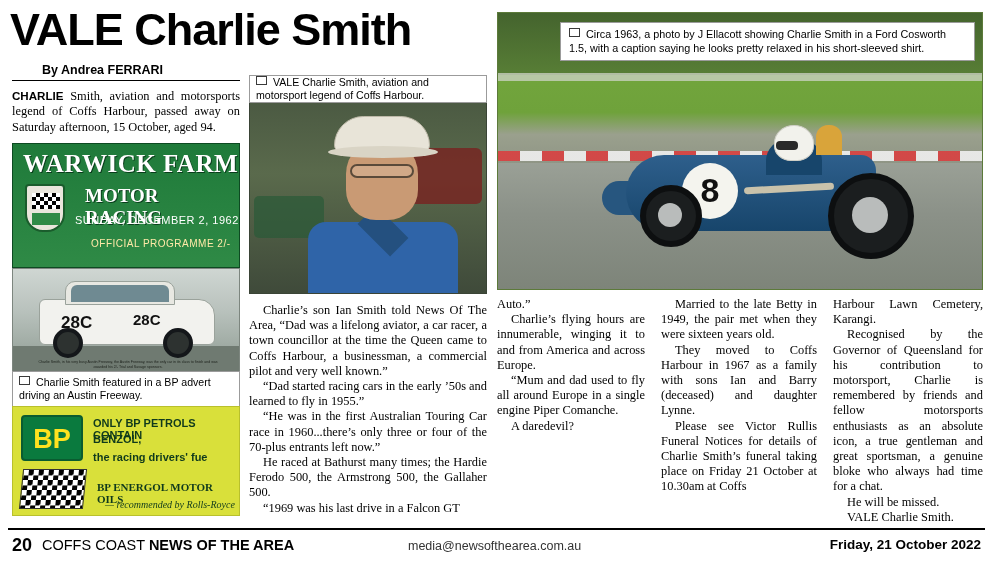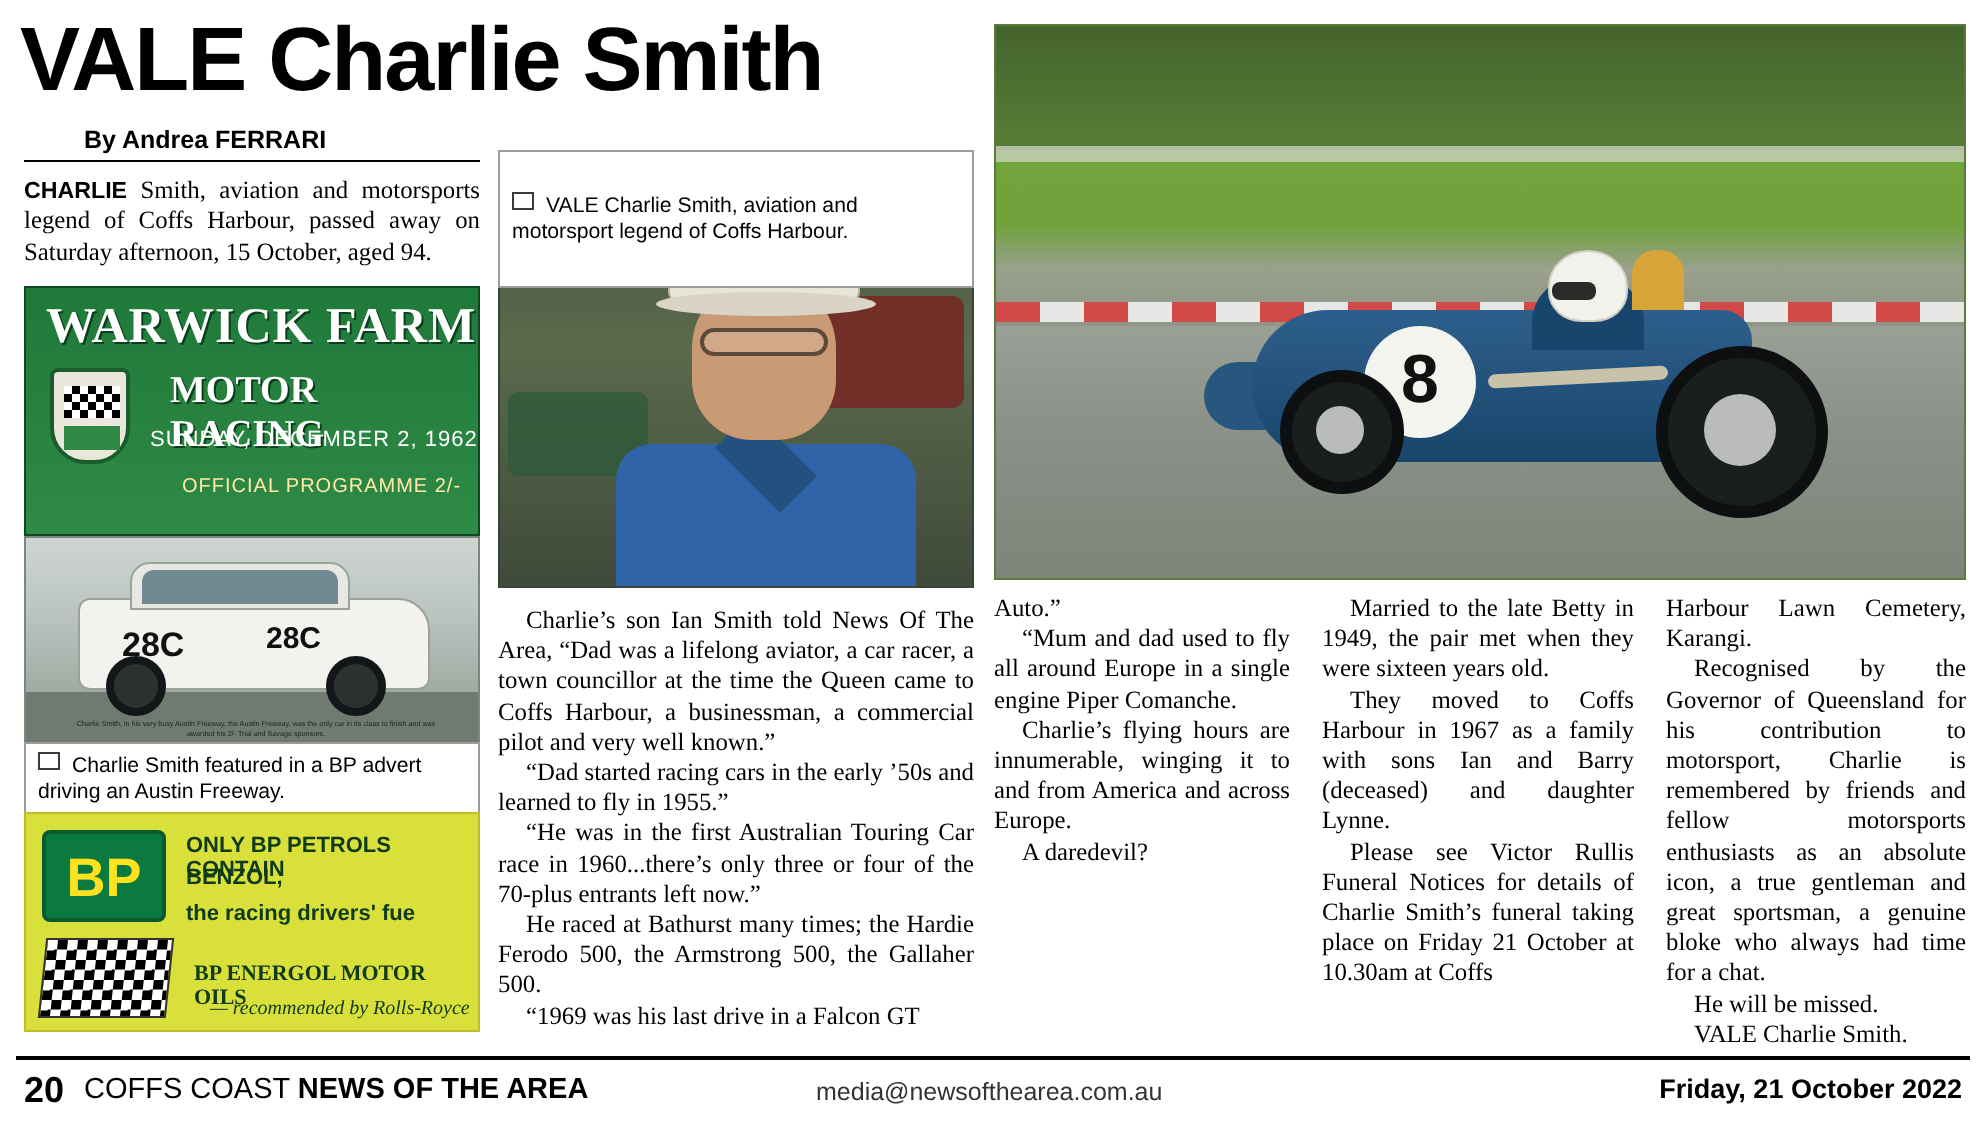--- a/index.html
+++ b/index.html
@@ -287,21 +287,21 @@
     background: #24507f;
     transform: rotate(45deg);
   }
 
   .cap-portrait {
     position: absolute;
     left: 249px; top: 75px;
     width: 238px;
     background: #ffffff;
     border: 1px solid #9b9b9b;
-    padding: 20px 6px;
+    padding: 0 6px;
     font-family: "Liberation Sans", sans-serif;
     font-size: 10.6px;
     line-height: 13px;
   }
 
   
   .col2 {
     position: absolute;
     left: 249px; top: 303px;
     width: 238px;
@@ -538,25 +538,28 @@
     <div class="roll"></div>
     <div class="helmet"></div>
     <div class="visor"></div>
     <div class="exh"></div>
     <div class="num8">8</div>
     <div class="wheelF"></div>
     <div class="hubF"></div>
     <div class="wheelR"></div>
     <div class="hubR"></div>
   </div>
+  <div class="cap-race">
+    <span class="cap-icon"></span><span>Circa 1963, a photo by J Ellacott showing Charlie Smith in a Ford Cosworth 1.5, with a caption saying he looks pretty relaxed in his short-sleeved shirt.</span>
+  </div>
 
   <div class="col3">
     <p class="b noind">Auto.”</p>
+    <p class="b">Charlie’s flying hours are innumerable, winging it to and from America and across Europe.</p>
     <p class="b">“Mum and dad used to fly all around Europe in a single engine Piper Comanche.</p>
-    <p class="b">Charlie’s flying hours are innumerable, winging it to and from America and across Europe.</p>
     <p class="b">A daredevil?</p>
   </div>
 
   <div class="col4">
     <p class="b">Married to the late Betty in 1949, the pair met when they were sixteen years old.</p>
     <p class="b">They moved to Coffs Harbour in 1967 as a family with sons Ian and Barry (deceased) and daughter Lynne.</p>
     <p class="b">Please see Victor Rullis Funeral Notices for details of Charlie Smith’s funeral taking place on Friday 21 October at 10.30am at Coffs</p>
   </div>
 
   <div class="col5">

